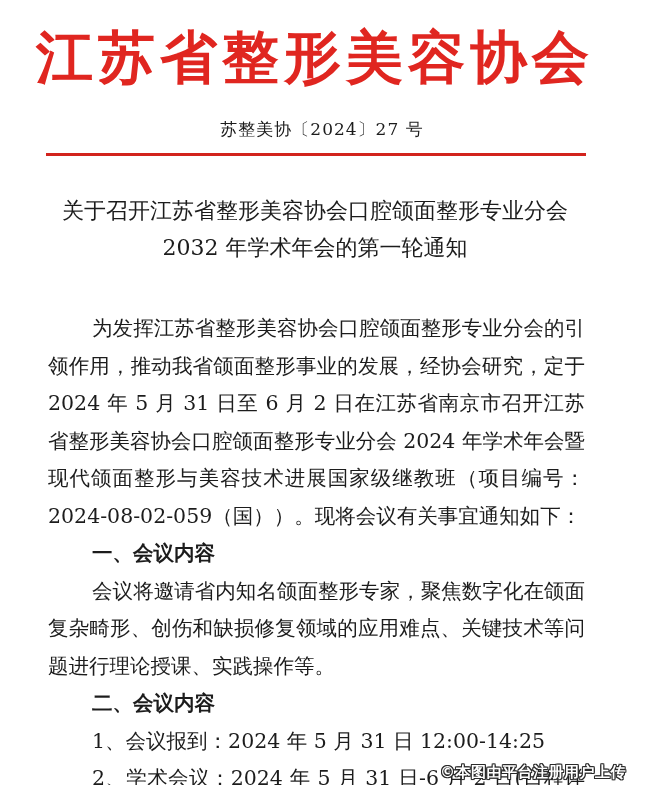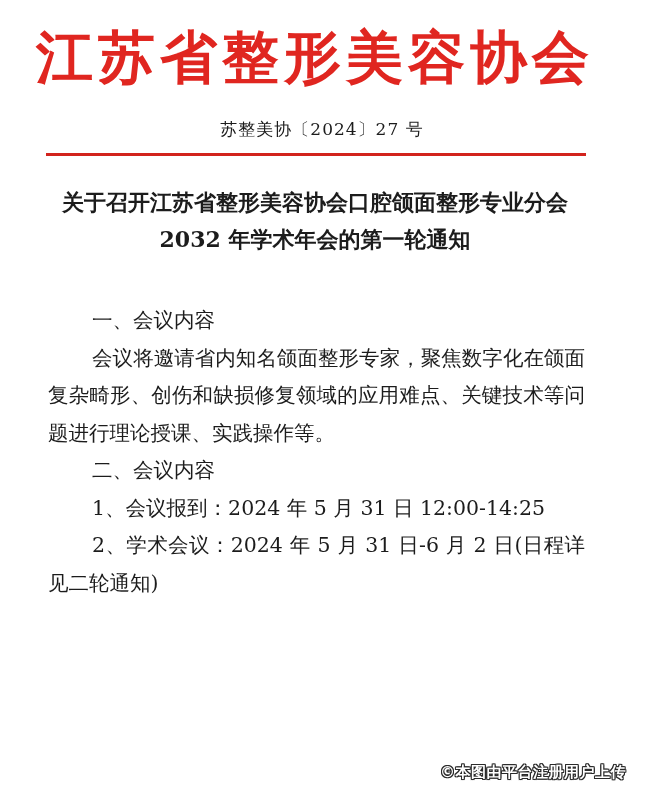--- a/index.html
+++ b/index.html
@@ -37,39 +37,39 @@
     letter-spacing:1px;
     line-height:22px;
     margin-left:14px;
   }
   .red-rule{
     height:3px;
     background:var(--rule-red);
     margin:13px 44px 0 46px;
   }
   .notice-title{
-    margin-top:28px;
+    margin-top:36px;
     text-align:center;
-    font-weight:bold;
+    font-weight:normal;
     font-size:22px;
     line-height:37px;
   }
   .body-text{
     margin:44px 45px 0 48px;
     font-size:20.5px;
     line-height:37.5px;
     text-align:justify;
   }
   .body-text p{
     margin:0;
     text-indent:2.15em;
   }
   .section-heading{
     margin:0;
-    font-weight:normal;
+    font-weight:bold;
     text-indent:2.15em;
   }
   .watermark{
     position:absolute;
     right:4px;
     bottom:3px;
     font-family:"DejaVu Sans","Liberation Sans",sans-serif;
     font-size:15px;
     font-weight:bold;
     color:#ffffff;
@@ -91,20 +91,21 @@
   <div class="doc-number">苏整美协〔2024〕27 号</div>
 
   <div class="red-rule"></div>
 
   <div class="notice-title">
     <div>关于召开江苏省整形美容协会口腔颌面整形专业分会</div>
     <div>2032 年学术年会的第一轮通知</div>
   </div>
 
   <div class="body-text">
+    <p>为发挥江苏省整形美容协会口腔颌面整形专业分会的引领作用，推动我省颌面整形事业的发展，经协会研究，定于 2024 年 5 月 31 日至 6 月 2 日在江苏省南京市召开江苏省整形美容协会口腔颌面整形专业分会 2024 年学术年会暨现代颌面整形与美容技术进展国家级继教班（项目编号：2024-08-02-059（国））。现将会议有关事宜通知如下：</p>
 
     <p class="section-heading">一、会议内容</p>
 
     <p>会议将邀请省内知名颌面整形专家，聚焦数字化在颌面复杂畸形、创伤和缺损修复领域的应用难点、关键技术等问题进行理论授课、实践操作等。</p>
 
     <p class="section-heading">二、会议内容</p>
 
     <p>1、会议报到：2024 年 5 月 31 日  12:00-14:25</p>
 
     <p>2、学术会议：2024 年 5 月 31 日-6 月 2 日(日程详见二轮通知)</p>

